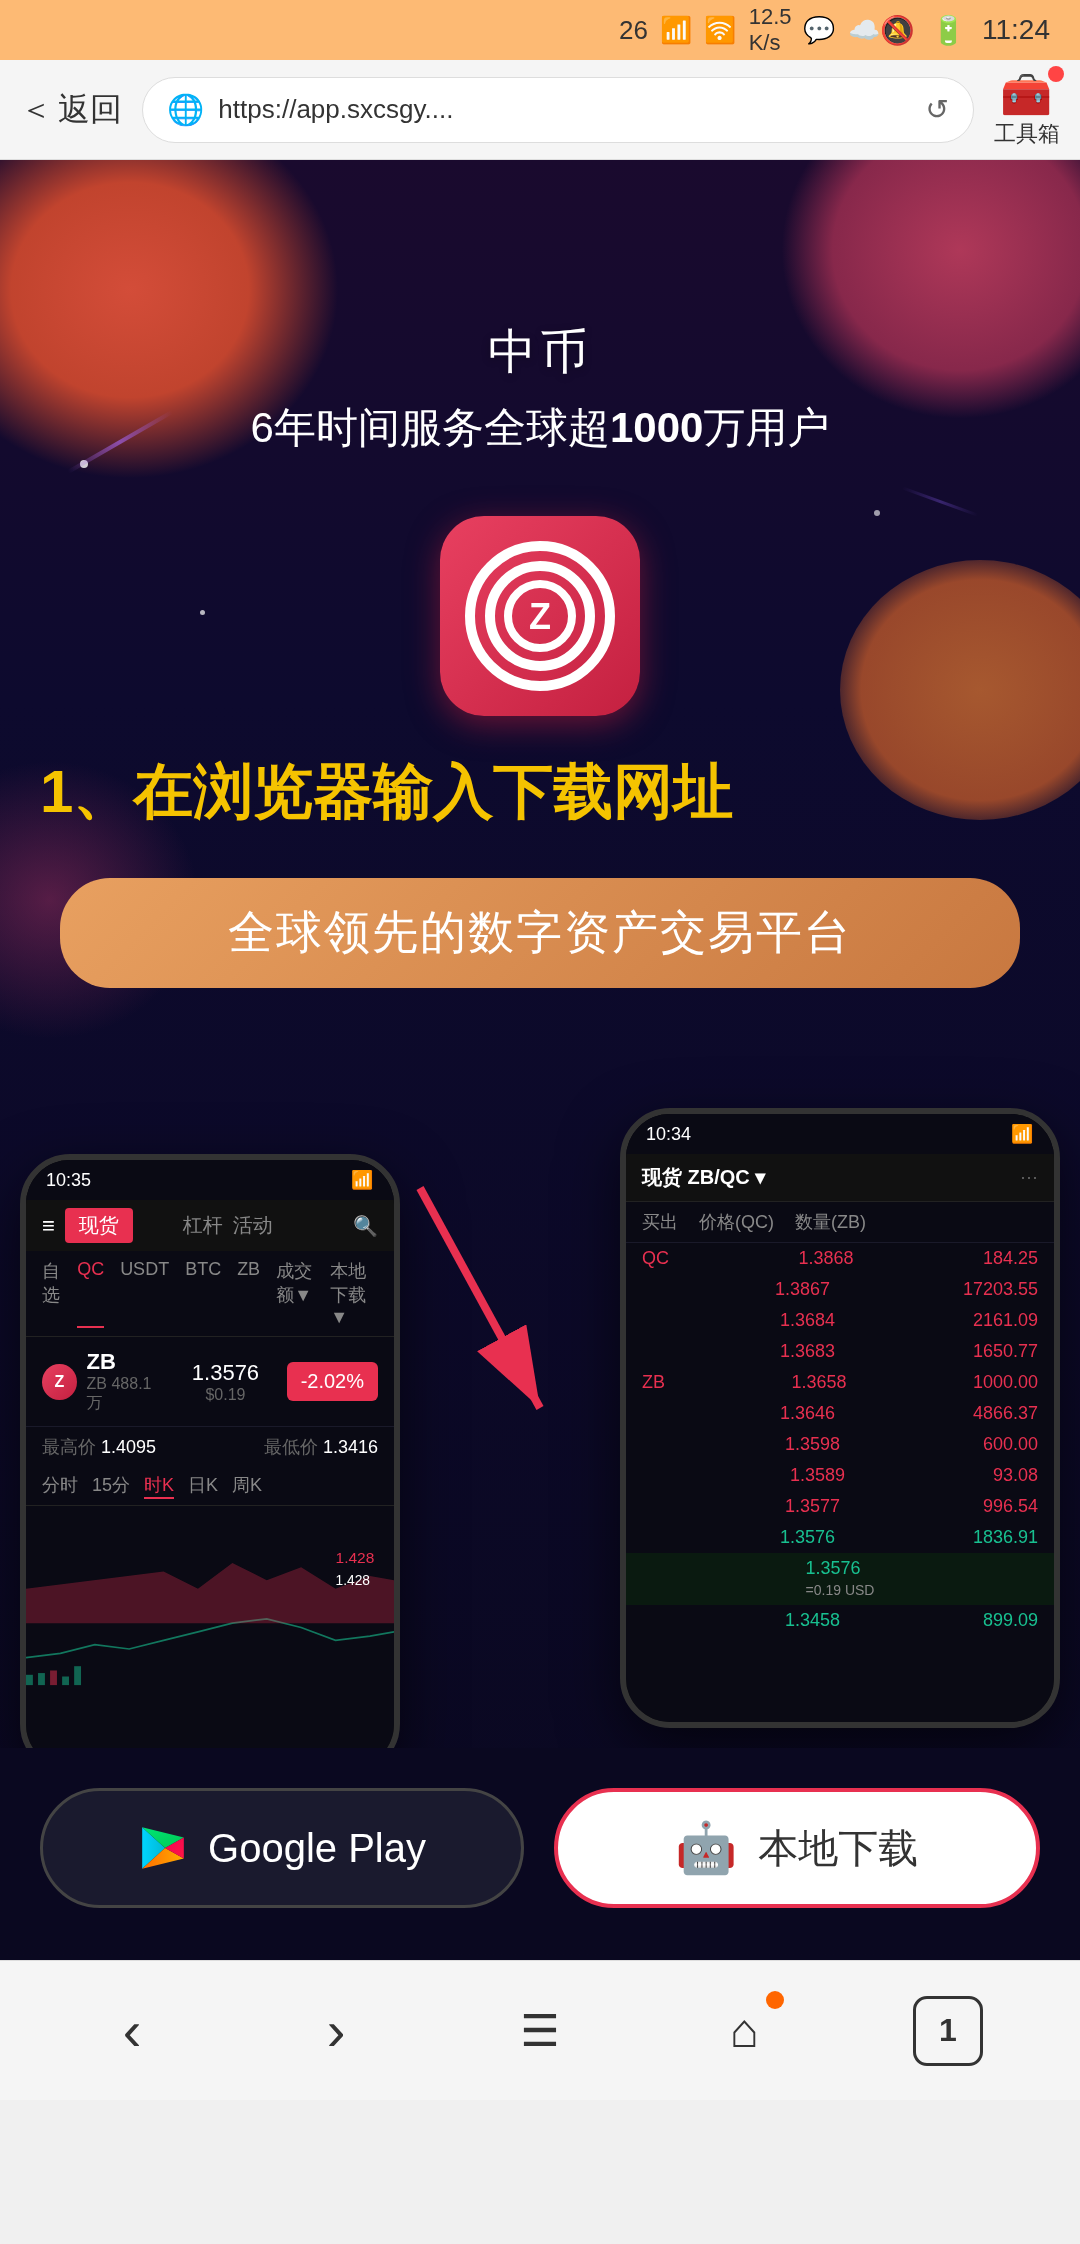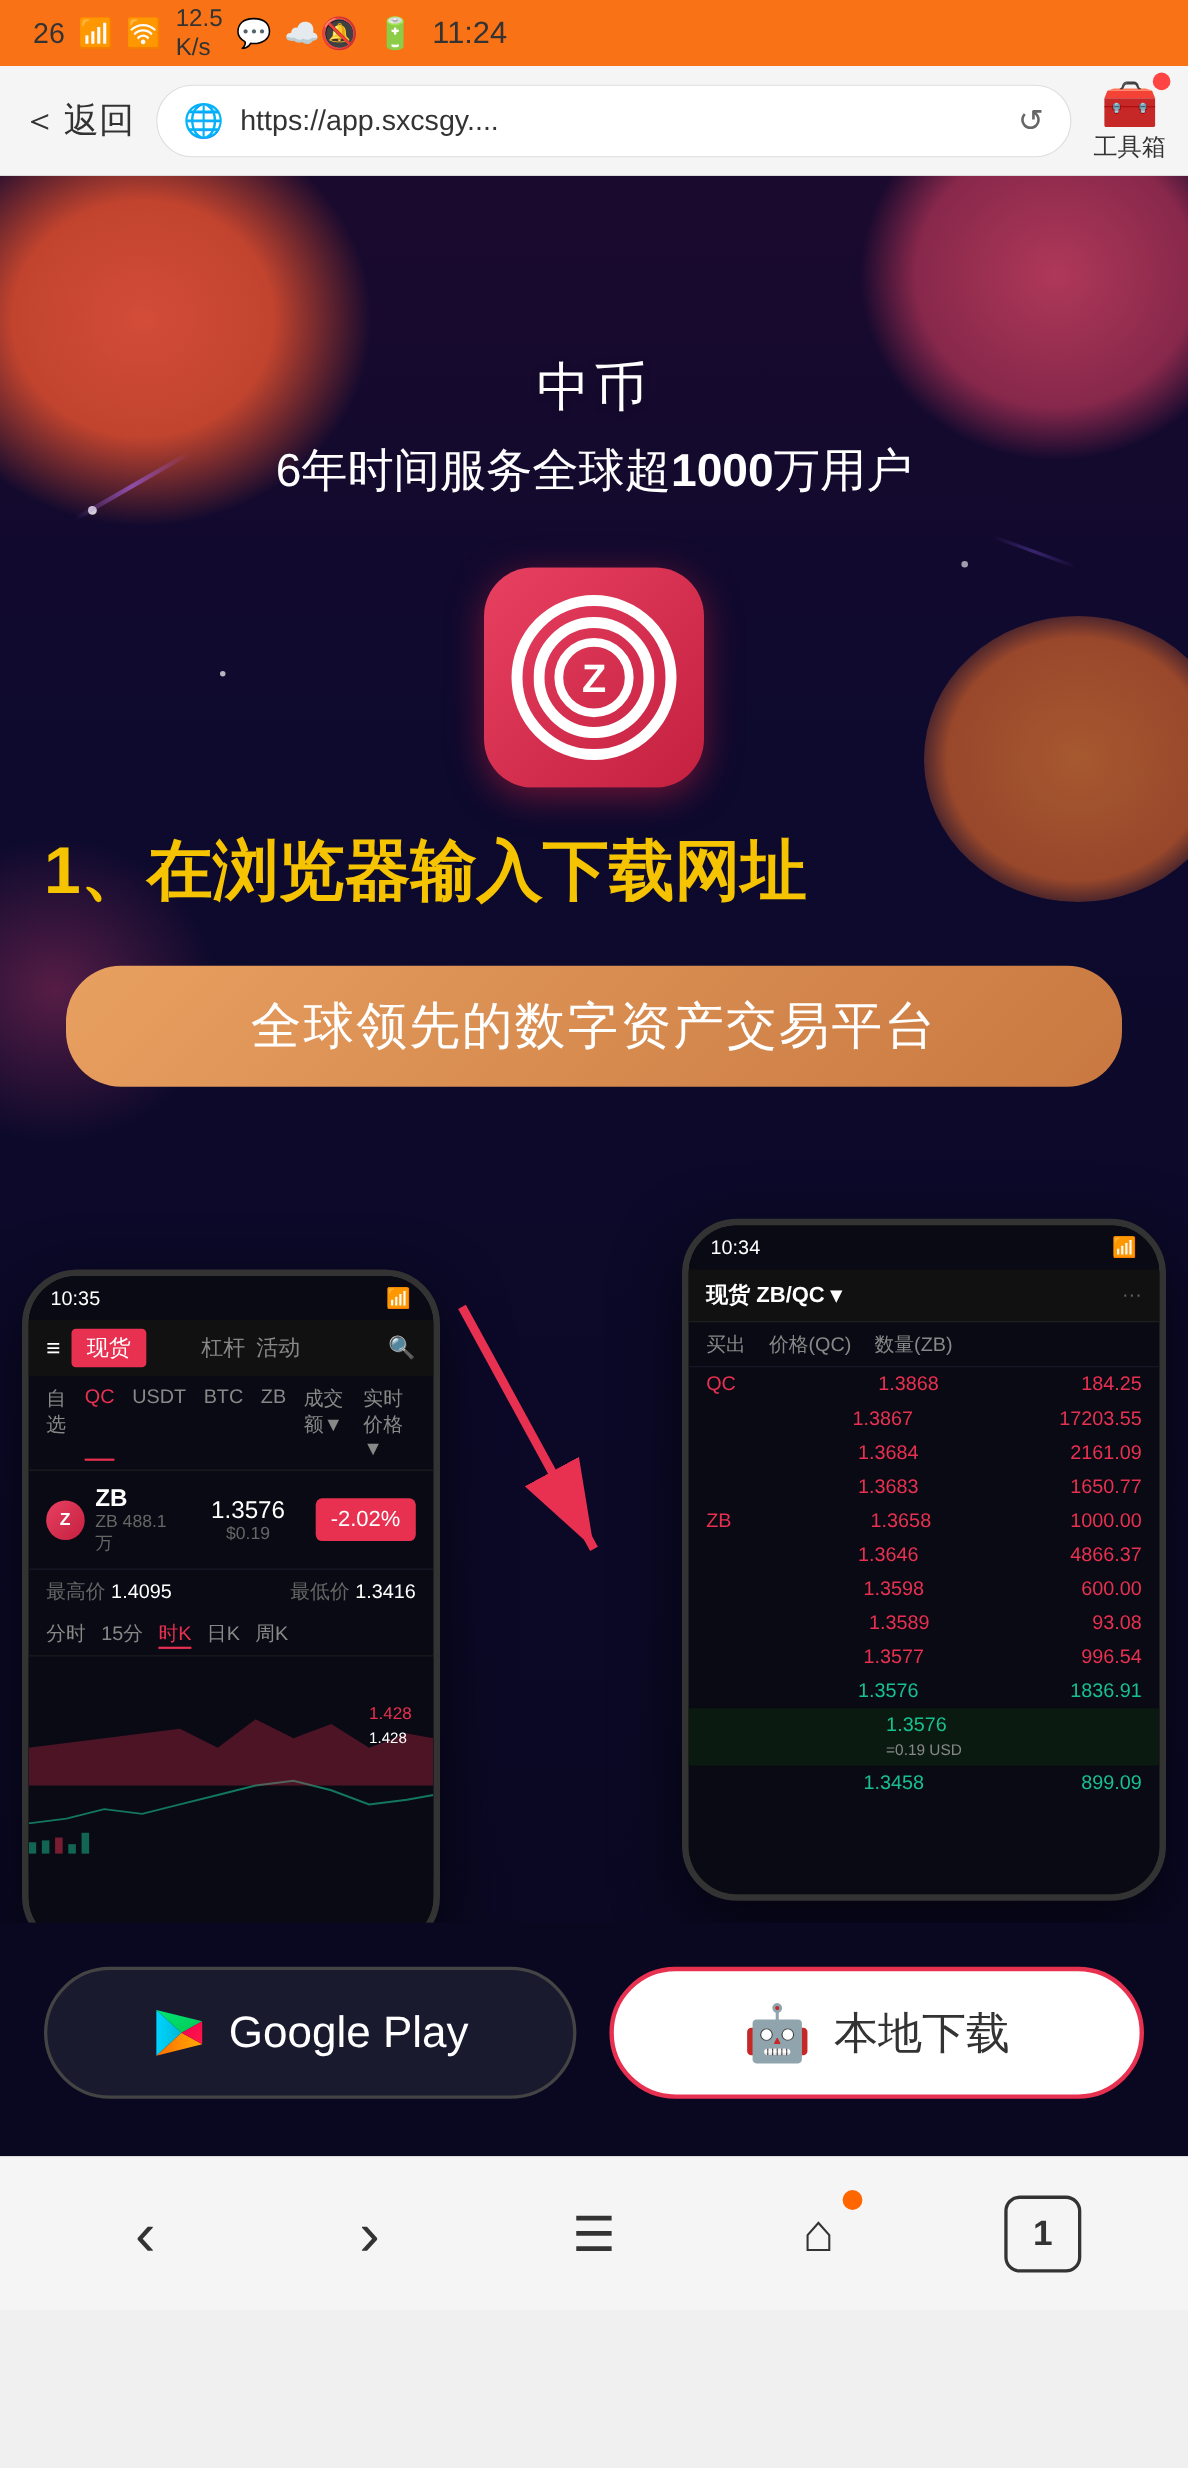--- a/index.html
+++ b/index.html
@@ -3,24 +3,24 @@
   <meta charset="utf-8">
   <meta name="viewport" content="width=device-width, initial-scale=1">
   <style>
     * { margin: 0; padding: 0; box-sizing: border-box; }
     body { width: 1080px; min-height: 2244px; font-family: 'PingFang SC', 'Helvetica Neue', Arial, sans-serif; background: #f0f0f0; overflow-x: hidden; }
 
     
     .status-bar {
       width: 100%;
       height: 60px;
-      background: #f97316;
-      display: flex;
-      align-items: center;
-      justify-content: flex-start;
+      background: #fdba74;
+      display: flex;
+      align-items: center;
+      justify-content: flex-end;
       padding: 0 30px;
       font-size: 26px;
       color: #333;
     }
     .status-left { display: flex; align-items: center; gap: 12px; }
     .status-right { display: flex; align-items: center; gap: 16px; font-size: 28px; }
 
     
     .browser-bar {
       width: 100%;
@@ -493,21 +493,21 @@
             <span style="color:#888;font-size:20px;margin-left:auto;">🔍</span>
           </div>
 
           <div style="display:flex;gap:16px;padding:8px 16px;font-size:18px;border-bottom:1px solid #222;">
             <span style="color:#888;">自选</span>
             <span style="color:#e83050;border-bottom:2px solid #e83050;">QC</span>
             <span style="color:#888;">USDT</span>
             <span style="color:#888;">BTC</span>
             <span style="color:#888;">ZB</span>
             <span style="color:#888;margin-left:auto;">成交额▼</span>
-            <span style="color:#888;">实时价格▼</span>
+            <span style="color:#888;">本地下载▼</span>
           </div>
 
           <div style="display:flex;align-items:center;padding:12px 16px;border-bottom:1px solid #1a1a2a;">
             <div style="flex:1;">
               <div style="display:flex;align-items:center;gap:10px;">
                 <div style="width:36px;height:36px;background:linear-gradient(135deg,#e84060,#c42040);border-radius:50%;display:flex;align-items:center;justify-content:center;color:white;font-size:16px;font-weight:bold;">Z</div>
                 <div>
                   <div style="color:white;font-size:22px;font-weight:bold;">ZB</div>
                   <div style="color:#666;font-size:16px;">ZB 488.1万</div>
                 </div>

